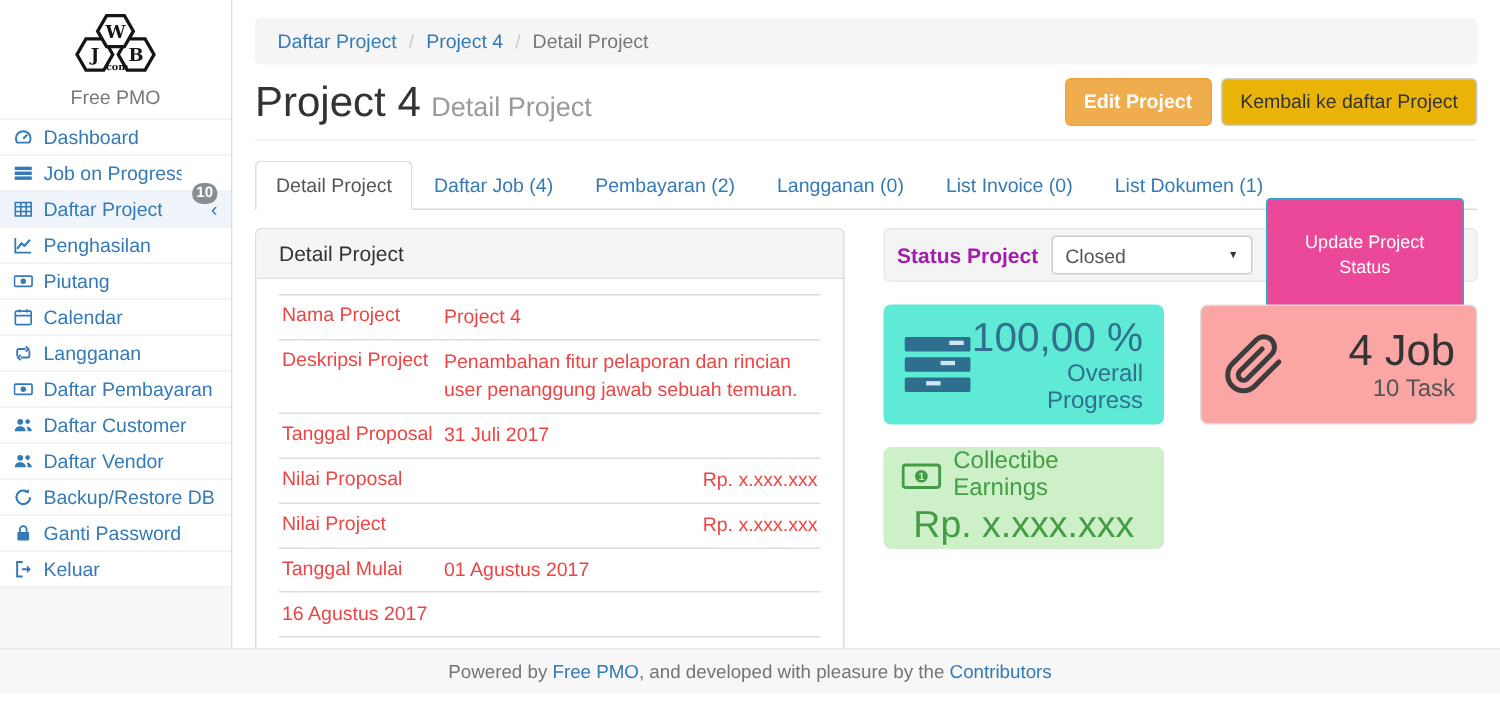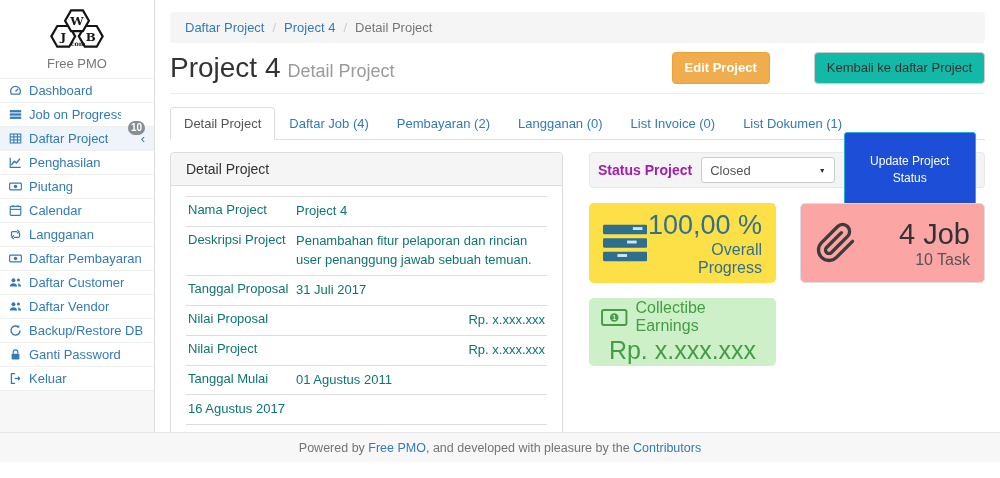--- a/index.html
+++ b/index.html
@@ -32,53 +32,53 @@
   .bsep { color:#ccc; padding:0 8px; }
 
   .page-header { display:flex; align-items:center; justify-content:space-between;
                  border-bottom:1px solid #eee; padding:9px 0 9px; }
   .ptitle { font-size:28px; color:#333; font-weight:500; line-height:1.1; }
   .psub { font-size:18px; color:#9a9a9a; font-weight:400; margin-left:7px; }
   .hbuttons { display:flex; gap:6px; }
   .btn { font-size:13px; border-radius:4px; padding:6px 12px; border:1px solid transparent;
          cursor:pointer; font-family:inherit; line-height:1.42; }
   .btn-warning { background:#f0ad4e; border-color:#eea236; color:#fff;font-weight:bold; }
-  .btn-default { background:#14b8a6; border-color:#ccc; color:#333;margin-left:38px; }
+  .btn-default { background:#eab308; border-color:#ccc; color:#333; }
 
   .tabs { display:flex; border-bottom:1px solid #ddd; margin-top:13px; }
   .tab { font-size:13px; padding:8px 13px; color:#337ab7; cursor:pointer; margin-bottom:-1px;
          border:1px solid transparent; border-radius:4px 4px 0 0; }
   .tab.active { background:#fff; border-color:#ddd #ddd #fff; color:#555; }
 
   .columns { display:flex; gap:26px; margin-top:12px; }
   .left-col { width:393px; flex-shrink:0; }
   .right-col { flex:1; }
 
   .panel { border:1px solid #ddd; border-radius:4px; box-shadow:0 1px 1px rgba(0,0,0,.05); }
   .panel-heading { background:#f5f5f5; border-bottom:1px solid #ddd; padding:8px 15px;
                    font-size:14px; color:#333; border-radius:4px 4px 0 0; }
   .panel-body { padding:10px 15px 9px; }
-  .drow { display:flex; border-top:1px solid #ddd; padding:5px 2px; font-size:13px; color:#0f766e; }
+  .drow { display:flex; border-top:1px solid #ddd; padding:5px 2px; font-size:13px; color:#ef4444; }
   .dlabel { width:108px; flex-shrink:0; }
   .dvalue { flex:1; line-height:1.45; }
   .dvalue.right { text-align:right; }
 
   .status-bar { background:#f4f4f4; border:1px solid #e8e8e8; border-radius:4px; padding:5px 8px;
                 display:flex; align-items:center; gap:9px; height:36px; }
   .status-label { font-weight:bold; color:#a21caf; font-size:14px; white-space:nowrap; }
   .fselect { width:140px; height:26px; background:#fff; border:1px solid #ccc; border-radius:3px;
              font-size:13px; color:#555; display:flex; align-items:center; justify-content:space-between;
              padding:0 8px; cursor:pointer; }
   .sel-arrow { font-size:7px; color:#333; }
-  .btn-info { background:#1d4ed8; border-color:#2aabd2; color:#fff; font-size:12px;
+  .btn-info { background:#ec4899; border-color:#2aabd2; color:#fff; font-size:12px;
               padding:20px 10px; border-radius:3px; }
 
   .cards { display:flex; gap:24px; margin-top:15px; }
   .card { border-radius:5px; height:80px; display:flex; align-items:center; padding:10px 14px; }
-  .card-progress { width:187px; flex-shrink:0; background:#fde047; color:#31708f; justify-content:space-between; }
+  .card-progress { width:187px; flex-shrink:0; background:#5eead4; color:#31708f; justify-content:space-between; }
   .cp-text { text-align:right; }
   .big-val { font-size:27px; line-height:1.15; white-space:nowrap; }
   .cap { font-size:16px; }
   .card-job { flex:1; background:#fca5a5; border:1px solid #ddd; color:#333; justify-content:space-between; }
   .cj-text { text-align:right; }
   .card-job .big-val { font-size:29px; }
   .card-job .cap { color:#555; }
   .card-earnings { margin-top:15px; width:187px; height:68px; background:#cdf0c8; border-radius:5px;
                    color:#449d44; padding:8px 10px; display:flex; flex-direction:column; justify-content:center; }
   .earn-top { display:flex; align-items:center; gap:8px; font-size:16px; padding-left:2px; }
@@ -309,21 +309,21 @@
               <div class="drow">
                 <div class="dlabel">Nilai Proposal</div>
                 <div class="dvalue right">Rp. x.xxx.xxx</div>
               </div>
               <div class="drow">
                 <div class="dlabel">Nilai Project</div>
                 <div class="dvalue right">Rp. x.xxx.xxx</div>
               </div>
               <div class="drow">
                 <div class="dlabel">Tanggal Mulai</div>
-                <div class="dvalue">01 Agustus 2011</div>
+                <div class="dvalue">01 Agustus 2017</div>
               </div>
               <div class="drow">
                 <div class="dvalue">16 Agustus 2017</div>
               </div>
               <div class="drow">
                 <div class="dlabel">Status</div>
                 <div class="dvalue">Closed</div>
               </div>
 
             </div>

